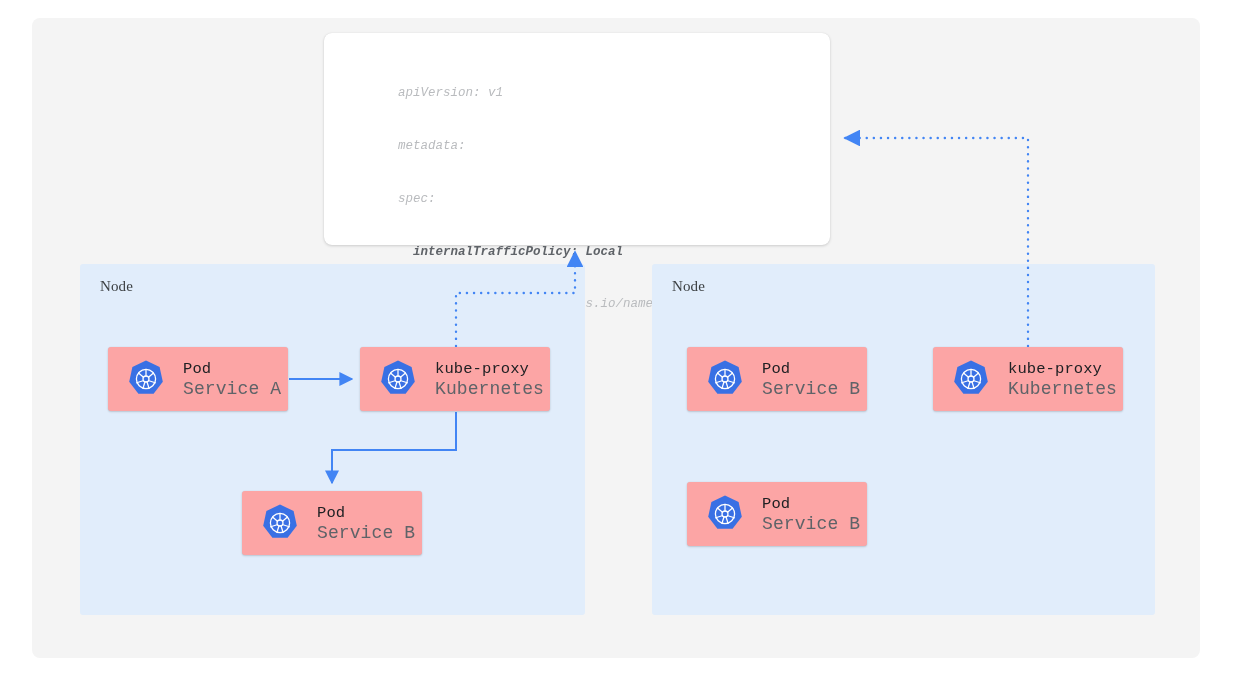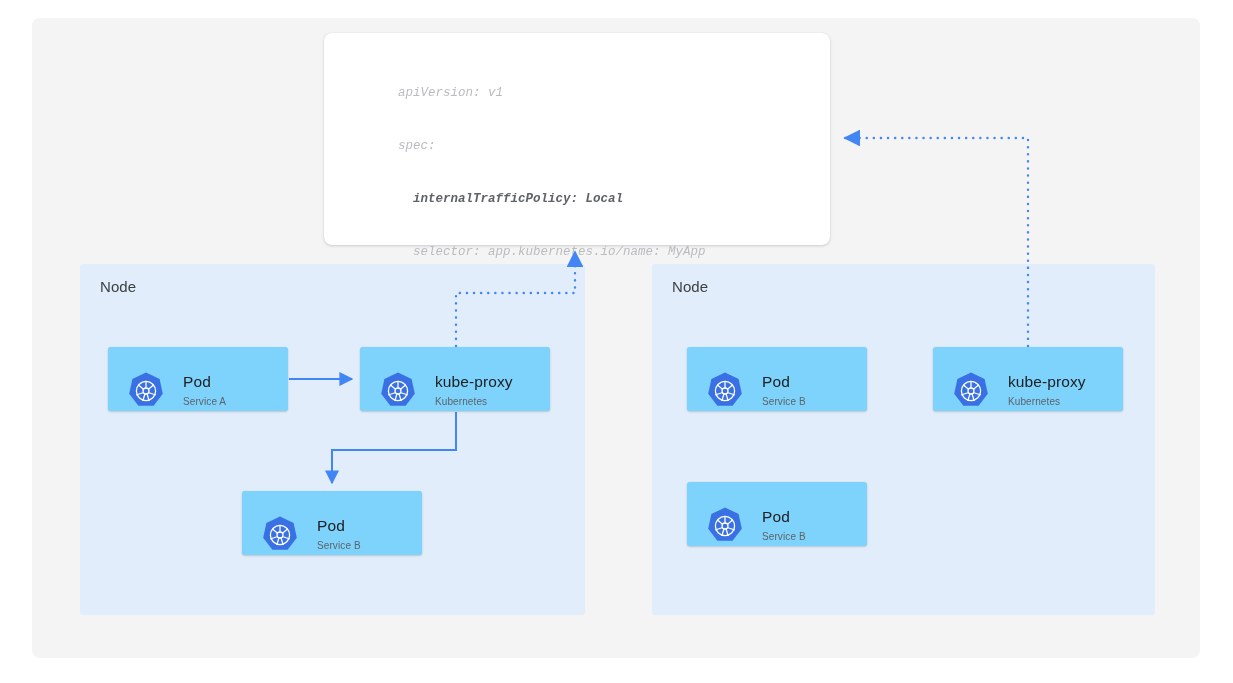--- a/index.html
+++ b/index.html
@@ -63,51 +63,53 @@
   }
   #node-left  { left: 80px;  top: 264px; width: 505px; height: 351px; }
   #node-right { left: 652px; top: 264px; width: 503px; height: 351px; }
   .node-label {
     position: absolute;
     left: 20px;
     top: 14px;
     font-size: 15px;
     color: #3c4043;
     letter-spacing: .1px;
+    font-family: Liberation Serif, serif;
   }
 
   
   .card {
     position: absolute;
-    background: #7dd3fc;
+    background: #fca5a5;
     border-radius: 3px;
     box-shadow: 0 1px 2px rgba(60,64,67,0.22), 0 0 1px rgba(60,64,67,0.14);
     display: flex;
-    align-items: flex-end;
+    align-items: center;
+    font-family: Liberation Mono, monospace;
   }
   .card .k8s-icon {
     width: 40px;
     height: 40px;
     margin-left: 18px;
     flex: 0 0 auto;
   }
   .card .card-text {
     margin-left: 17px;
     display: flex;
     flex-direction: column;
     justify-content: center;
   }
   .card .card-title {
     font-size: 15.5px;
     color: #202124;
     line-height: 19px;
     letter-spacing: .1px;
   }
   .card .card-sub {
-    font-size: 10px;
+    font-size: 18px;
     color: #5f6368;
     line-height: 19px;
     letter-spacing: .1px;
     margin-top: 1px;
   }
 
   #card-pod-a     { left: 108px; top: 347px; width: 180px; height: 64px; }
   #card-kubeproxy-left { left: 360px; top: 347px; width: 190px; height: 64px; }
   #card-pod-b-left{ left: 242px; top: 491px; width: 180px; height: 64px; }
   #card-pod-b-right-top { left: 687px; top: 347px; width: 180px; height: 64px; }
@@ -126,20 +128,21 @@
 </head>
 <body>
 
 <div id="stage">
 
   <div class="canvas"></div>
 
   <div class="yaml-card">
     <div class="yaml-body">
       <span class="yaml-line">apiVersion: v1</span>
+      <span class="yaml-line">metadata:</span>
       <span class="yaml-line">spec:</span>
       <span class="yaml-line bold">  internalTrafficPolicy: Local</span>
       <span class="yaml-line">  selector: app.kubernetes.io/name: MyApp</span>
       <span class="yaml-line">  ports:</span>
       <span class="yaml-line">  - protocol: TCP</span>
       <span class="yaml-line">    port: 80</span>
     </div>
   </div>
 
   <div class="node" id="node-left">

